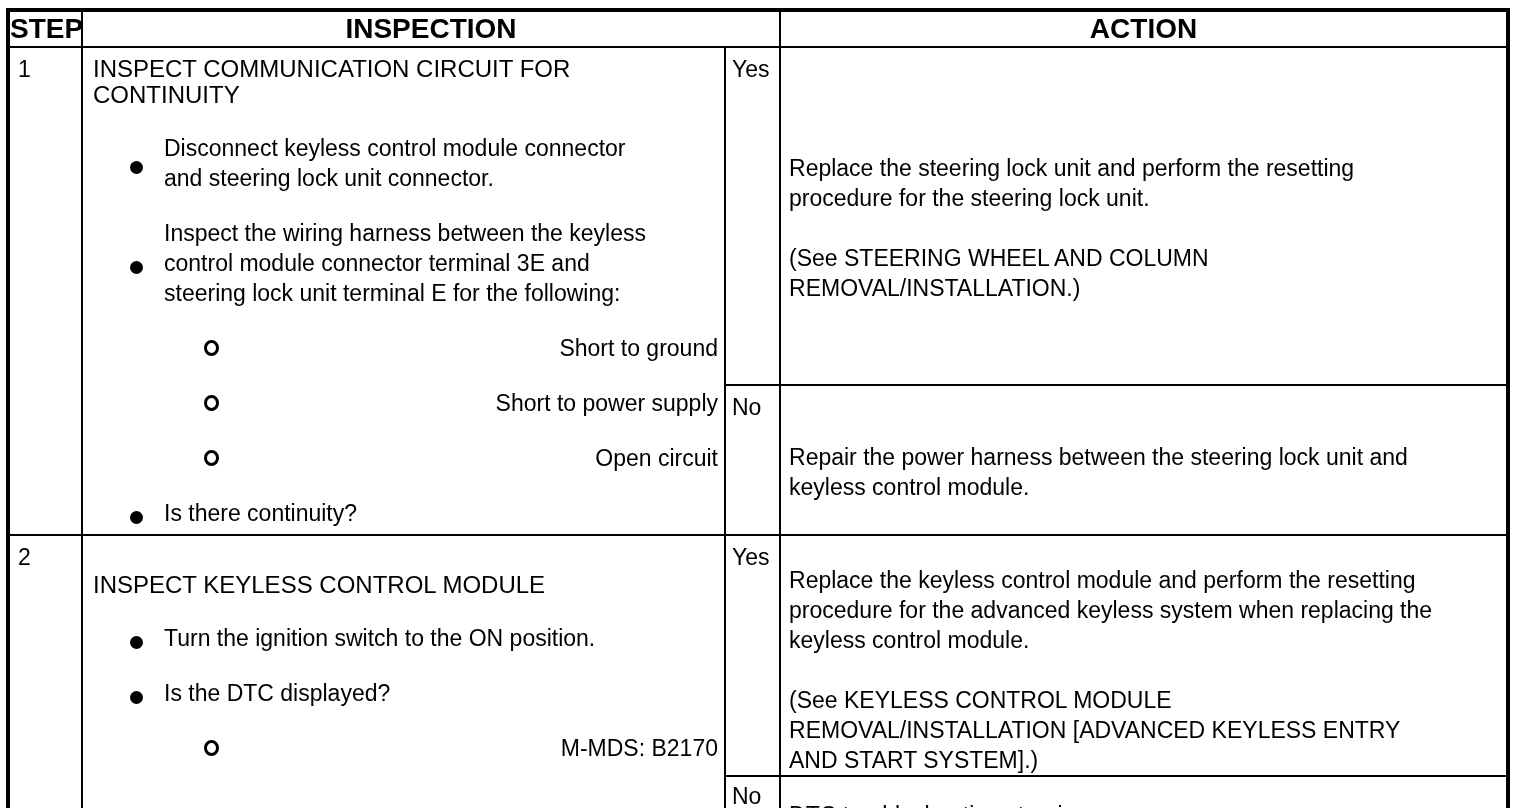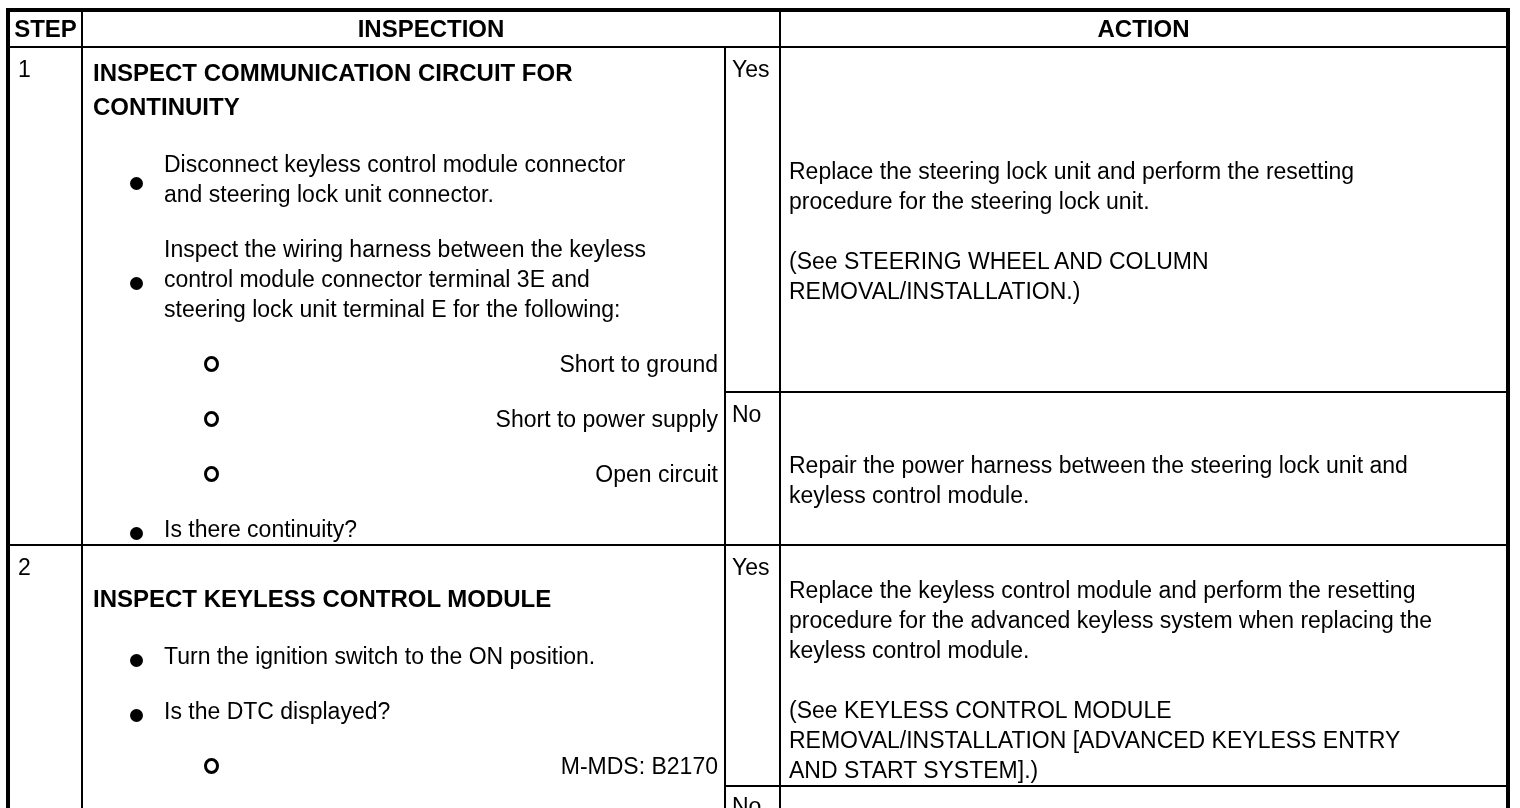--- a/index.html
+++ b/index.html
@@ -28,43 +28,43 @@
   td, th {
     border: 2px solid #000000;
     padding: 0;
     vertical-align: top;
     font-size: 23px;
     line-height: 30px;
     overflow: hidden;
   }
   th.hdr {
     height: 34px;
-    font-size: 24px;
+    font-size: 28px;
     font-weight: bold;
     text-align: center;
     vertical-align: middle;
     line-height: 34px;
   }
   
   .step-cell {
     padding: 6px 2px 0 8px;
     vertical-align: top;
   }
   
   .insp-cell {
     padding: 8px 6px 0 8px;
     vertical-align: top;
   }
   .insp-cell.second {
     padding-top: 8px;
   }
   .insp-title {
-    font-weight: bold;
+    font-weight: normal;
     font-size: 24px;
-    line-height: 34px;
+    line-height: 26px;
     white-space: pre-line;
     padding-left: 2px;
   }
   .insp-title.pushed {
     margin-top: 28px;
   }
   .bullet-l1 {
     display: flex;
     align-items: center;
     margin-top: 25px;

